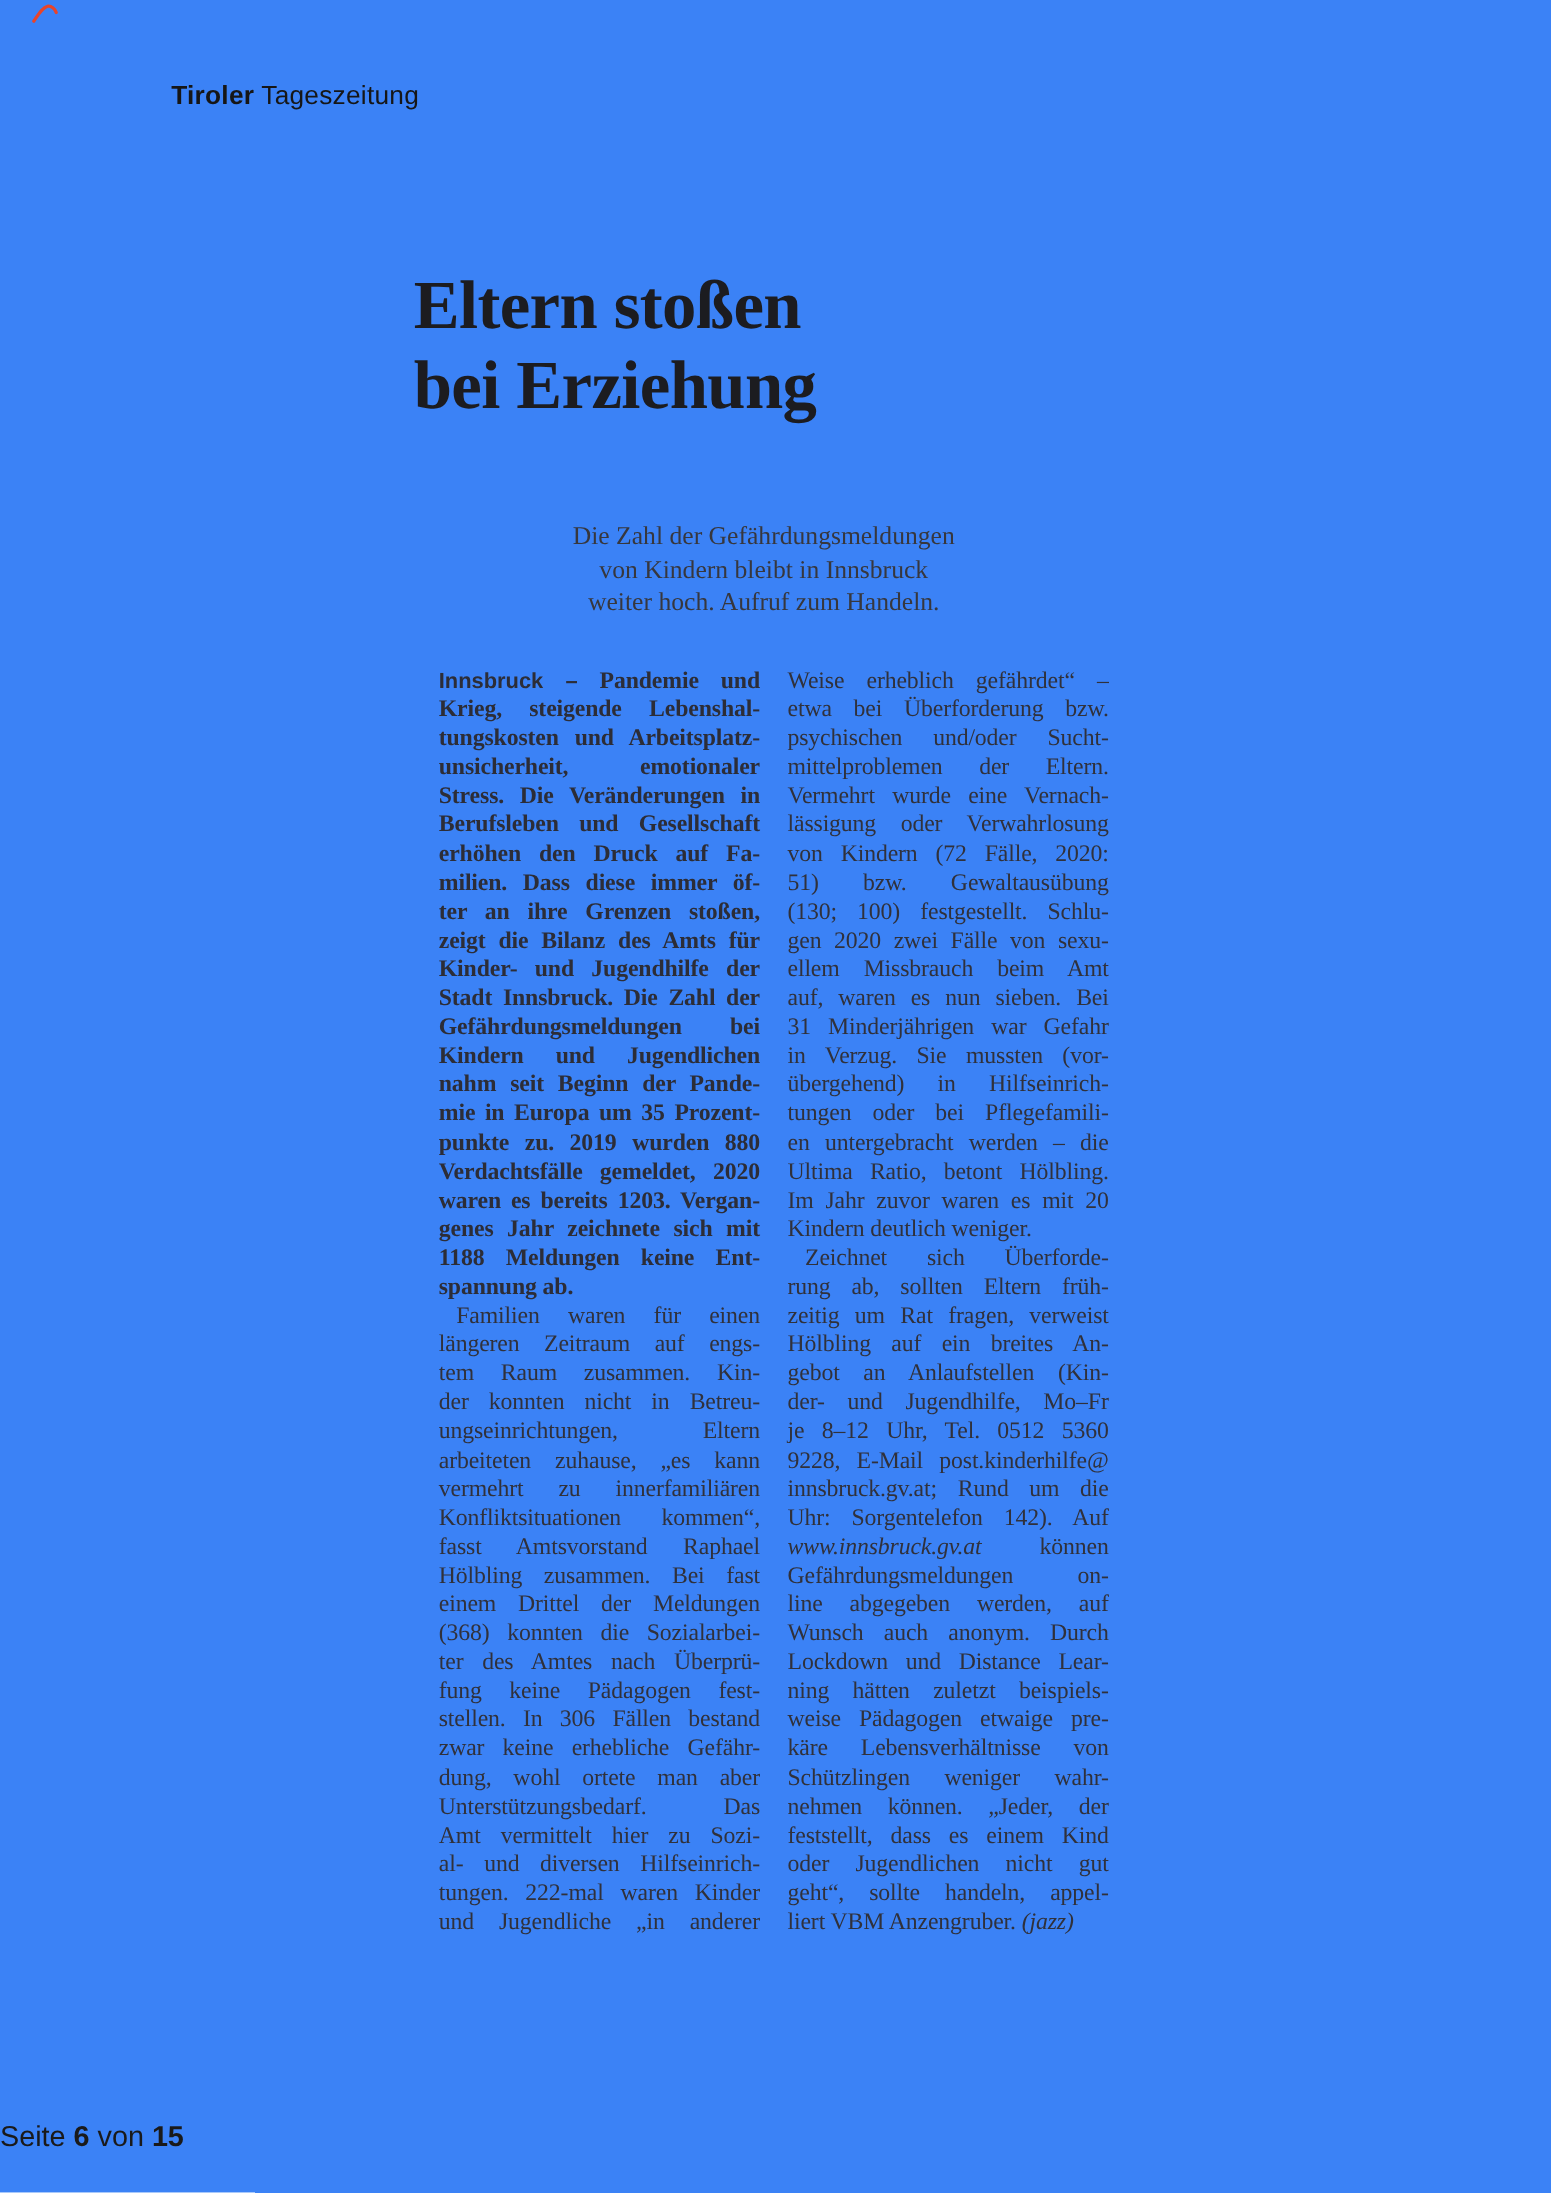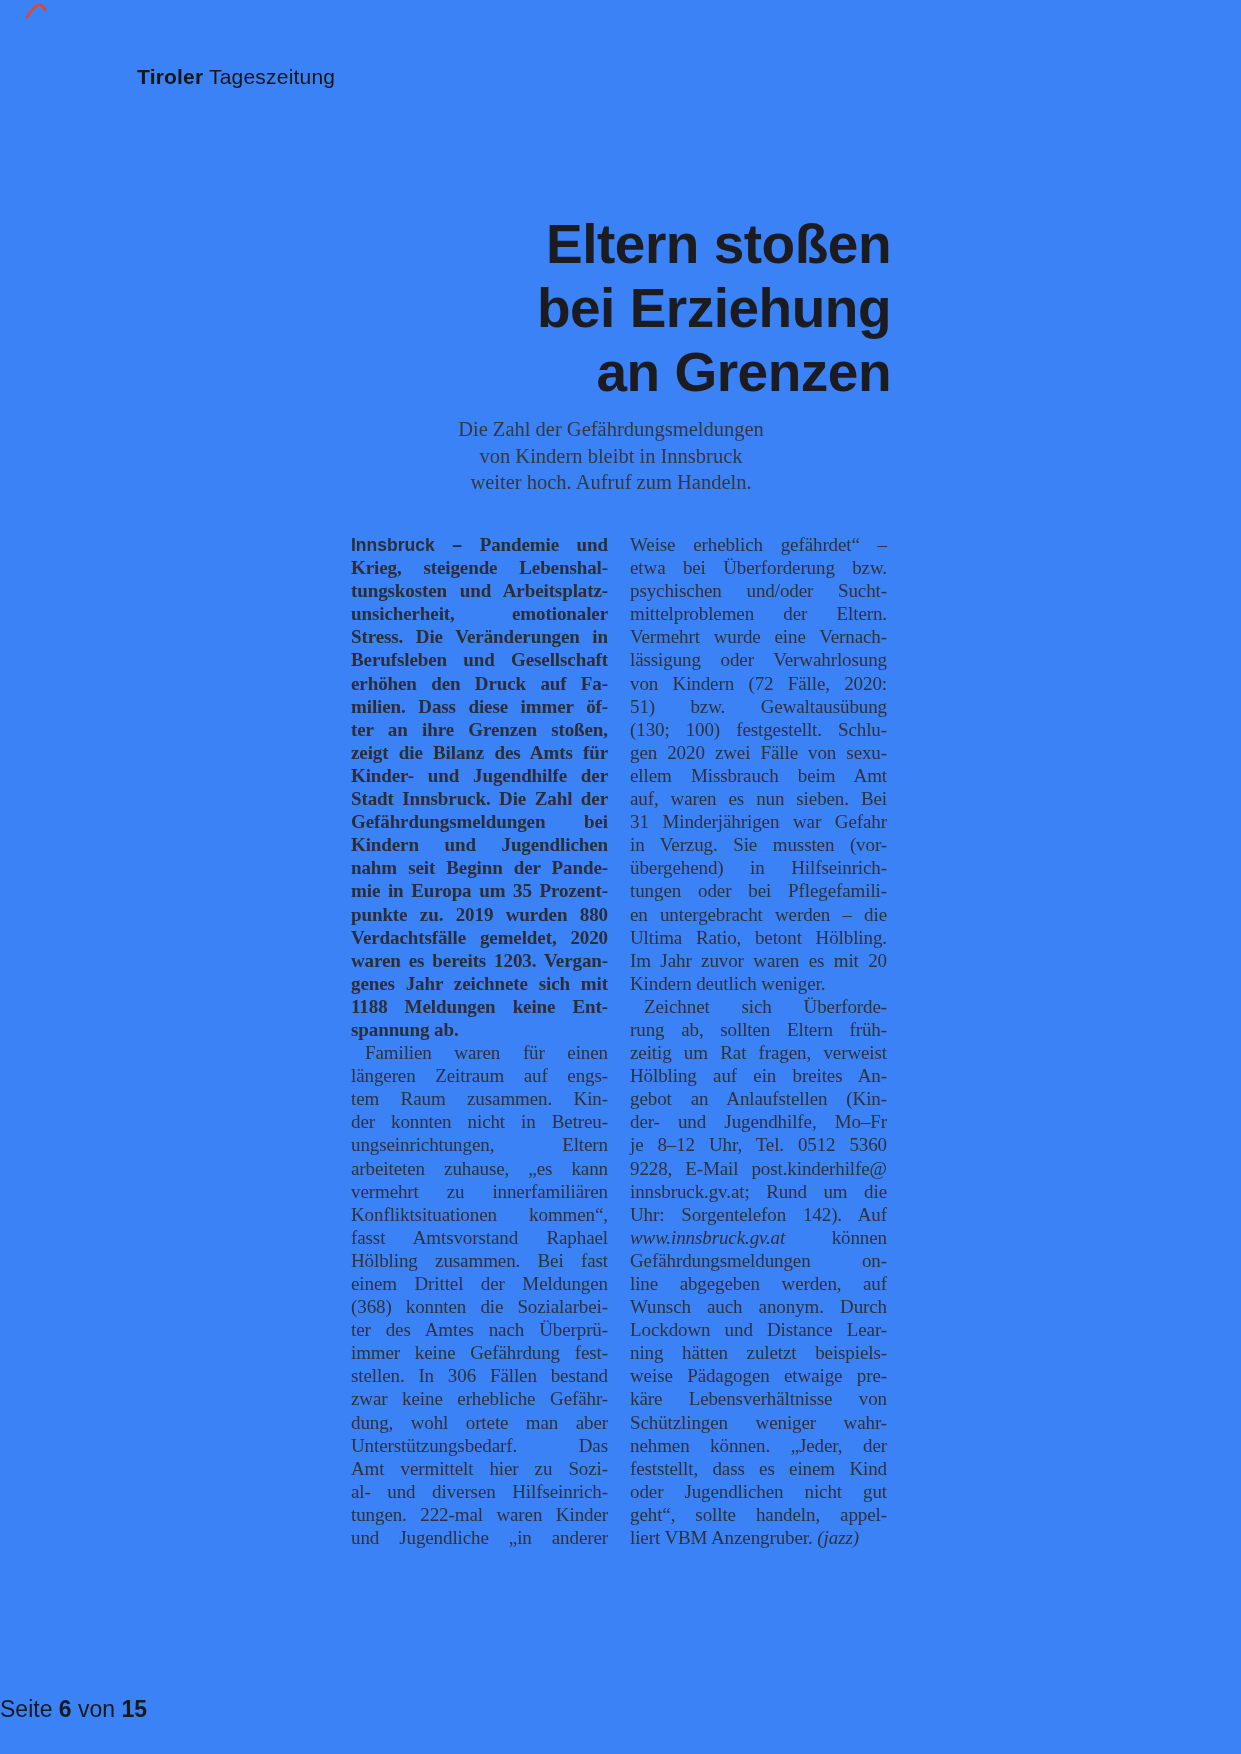--- a/index.html
+++ b/index.html
@@ -24,22 +24,22 @@
   
   .refline{
     position:absolute;left:137px;top:131px;
     font-family:"Liberation Sans", sans-serif;
     font-weight:700;font-size:22.5px;line-height:28px;color:#141414;
     letter-spacing:0.2px;
   }
   
   .headline{
     position:absolute;left:331px;top:212px;width:560px;
-    text-align:right;
-    font-family:Liberation Sans, sans-serif;
+    text-align:left;
+    font-family:Liberation Serif, serif;
     font-weight:700;
     font-size:55px;line-height:64px;
     color:#1c1c20;
     letter-spacing:-0.5px;
   }
   
   .subtitle{
     position:absolute;left:331px;top:416px;width:560px;
     text-align:center;
     font-family:"Liberation Serif", serif;
@@ -85,21 +85,20 @@
   </svg>
 
   <div class="masthead">
     <span class="bold">Tiroler</span><span> Tageszeitung</span>
   </div>
 
 
   <div class="headline">
       <div class="">Eltern stoßen</div>
       <div class="">bei Erziehung</div>
-      <div class="">an Grenzen</div>
     </div>
 
   <div class="subtitle">
       <div class="">Die Zahl der Gefährdungsmeldungen</div>
       <div class="">von Kindern bleibt in Innsbruck</div>
       <div class="">weiter hoch. Aufruf zum Handeln.</div>
     </div>
 
   <div class="body-cols">
     <div class="col">
@@ -131,21 +130,21 @@
         <div class="line">der konnten nicht in Betreu-</div>
         <div class="line">ungseinrichtungen, Eltern</div>
         <div class="line">arbeiteten zuhause, „es kann</div>
         <div class="line">vermehrt zu innerfamiliären</div>
         <div class="line">Konfliktsituationen kommen“,</div>
         <div class="line">fasst Amtsvorstand Raphael</div>
         <div class="line">Hölbling zusammen. Bei fast</div>
         <div class="line">einem Drittel der Meldungen</div>
         <div class="line">(368) konnten die Sozialarbei-</div>
         <div class="line">ter des Amtes nach Überprü-</div>
-        <div class="line">immer keine Gefährdung fest-</div>
+        <div class="line">fung keine Pädagogen fest-</div>
         <div class="line">stellen. In 306 Fällen bestand</div>
         <div class="line">zwar keine erhebliche Gefähr-</div>
         <div class="line">dung, wohl ortete man aber</div>
         <div class="line">Unterstützungsbedarf. Das</div>
         <div class="line">Amt vermittelt hier zu Sozi-</div>
         <div class="line">al- und diversen Hilfseinrich-</div>
         <div class="line">tungen. 222-mal waren Kinder</div>
         <div class="line">und Jugendliche „in anderer</div>
       </div>
     <div class="col">

